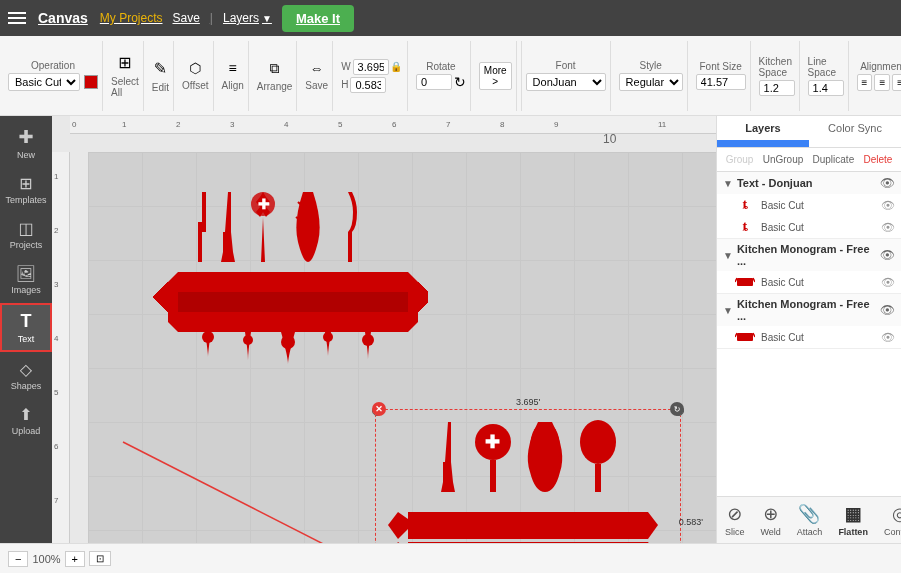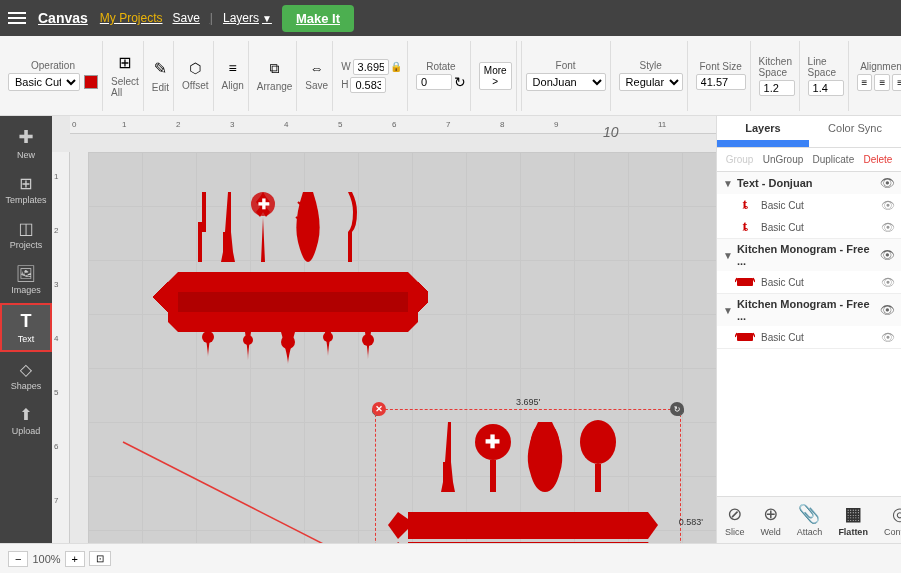--- a/index.html
+++ b/index.html
@@ -280,21 +280,21 @@
       <span style="position:absolute;left:2px;font-size:8px;color:#666;top:4px;">0</span>
       <span style="position:absolute;left:52px;font-size:8px;color:#666;top:4px;">1</span>
       <span style="position:absolute;left:106px;font-size:8px;color:#666;top:4px;">2</span>
       <span style="position:absolute;left:160px;font-size:8px;color:#666;top:4px;">3</span>
       <span style="position:absolute;left:214px;font-size:8px;color:#666;top:4px;">4</span>
       <span style="position:absolute;left:268px;font-size:8px;color:#666;top:4px;">5</span>
       <span style="position:absolute;left:322px;font-size:8px;color:#666;top:4px;">6</span>
       <span style="position:absolute;left:376px;font-size:8px;color:#666;top:4px;">7</span>
       <span style="position:absolute;left:430px;font-size:8px;color:#666;top:4px;">8</span>
       <span style="position:absolute;left:484px;font-size:8px;color:#666;top:4px;">9</span>
-      <span style="position:absolute;left:533px;font-size:14px;color:#666;top:8px;font-style:italic;">10</span>
+      <span style="position:absolute;left:533px;font-size:12px;color:#666;top:16px;">10</span>
       <span style="position:absolute;left:588px;font-size:8px;color:#666;top:4px;">11</span>
     </div>
 
     <div style="position:absolute;top:18px;left:0;right:0;bottom:0;display:flex;">
       <div class="ruler-v" style="position:relative;width:18px;flex-shrink:0;">
         <span style="position:absolute;top:20px;left:2px;font-size:8px;color:#666;">1</span>
         <span style="position:absolute;top:74px;left:2px;font-size:8px;color:#666;">2</span>
         <span style="position:absolute;top:128px;left:2px;font-size:8px;color:#666;">3</span>
         <span style="position:absolute;top:182px;left:2px;font-size:8px;color:#666;">4</span>
         <span style="position:absolute;top:236px;left:2px;font-size:8px;color:#666;">5</span>

